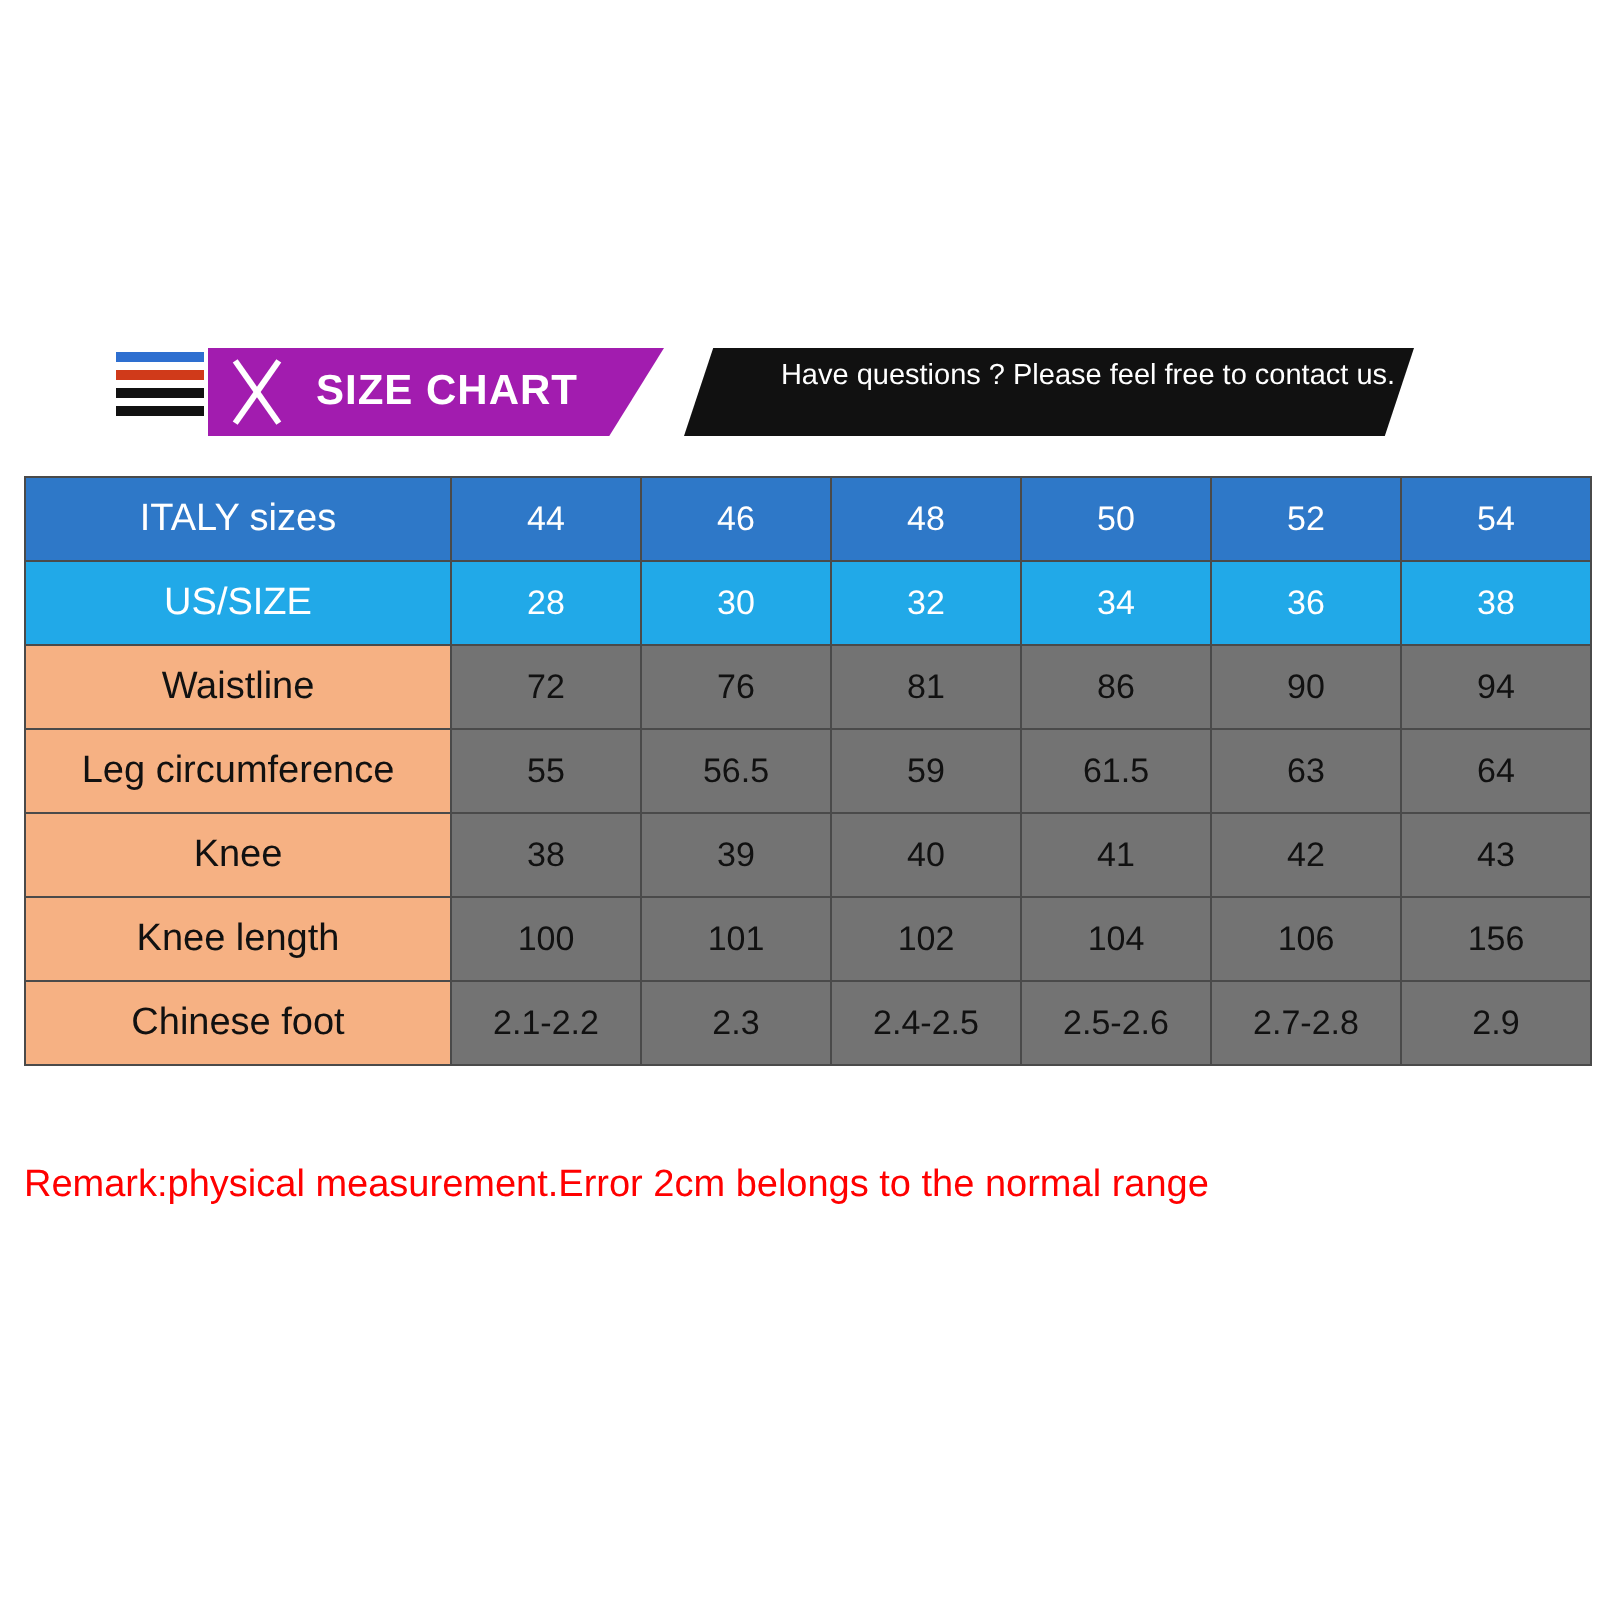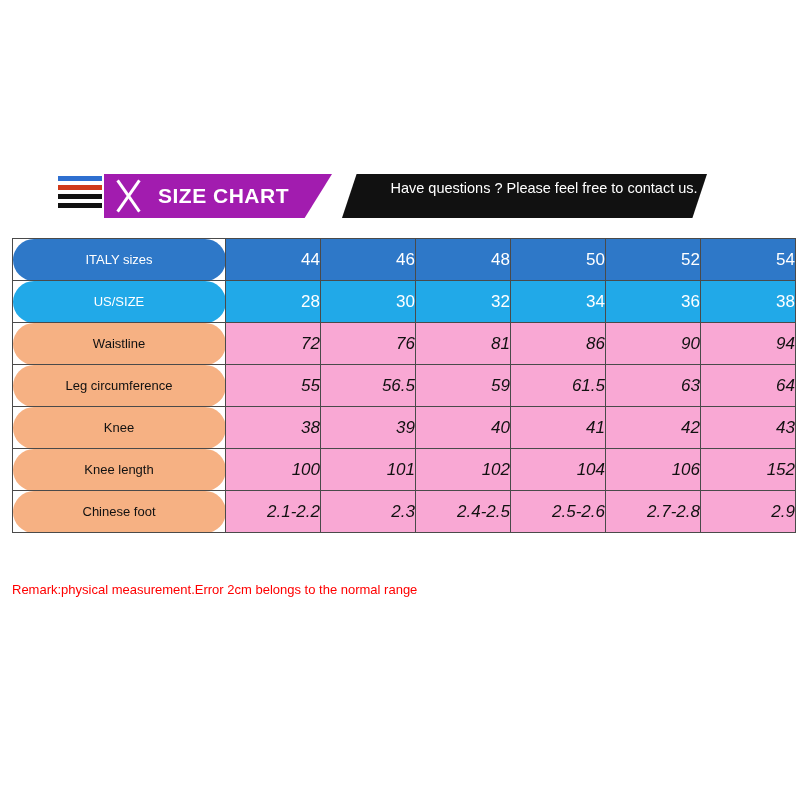--- a/index.html
+++ b/index.html
@@ -117,37 +117,36 @@
   .tbl td {
     border: 1px solid #4a4a4a;
     height: 41px;
     text-align: center;
     font-size: 17px;
     color: #111111;
     padding: 0;
   }
   .tbl td.rowhead {
     width: 212px;
-    font-size: 13px;
-    border-radius: 21px;
-  }
-  .tbl td.cell { width: 94px; text-align: right; }
+    font-size: 19px;
+  }
+  .tbl td.cell { width: 94px; }
 
   .row-italy td { background: #2e78c8; color: #ffffff; font-weight: normal; }
   .row-us td { background: #21a9e8; color: #ffffff; margin-left: 23px; }
   .row-body td.rowhead { background: #f6b183; margin-left: 30px; }
-  .row-body td.cell { background: #f9a8d4; font-style: italic; }
+  .row-body td.cell { background: #737373; }
 
   .remark {
     position: absolute;
     left: 12px;
     top: 582px;
     width: 780px;
     color: #ff0000;
-    font-size: 13px;
+    font-size: 19px;
   }
 </style>
 </head>
 <body>
 
 <div id="page">
 
   <div class="header">
     <div class="bars">
       <span class="b1"></span>
@@ -210,21 +209,21 @@
         <td class="cell">42</td>
         <td class="cell">43</td>
       </tr>
       <tr class="row-body">
         <td class="rowhead">Knee length</td>
         <td class="cell">100</td>
         <td class="cell">101</td>
         <td class="cell">102</td>
         <td class="cell">104</td>
         <td class="cell">106</td>
-        <td class="cell">152</td>
+        <td class="cell">156</td>
       </tr>
       <tr class="row-body">
         <td class="rowhead">Chinese foot</td>
         <td class="cell">2.1-2.2</td>
         <td class="cell">2.3</td>
         <td class="cell">2.4-2.5</td>
         <td class="cell">2.5-2.6</td>
         <td class="cell">2.7-2.8</td>
         <td class="cell">2.9</td>
       </tr>

